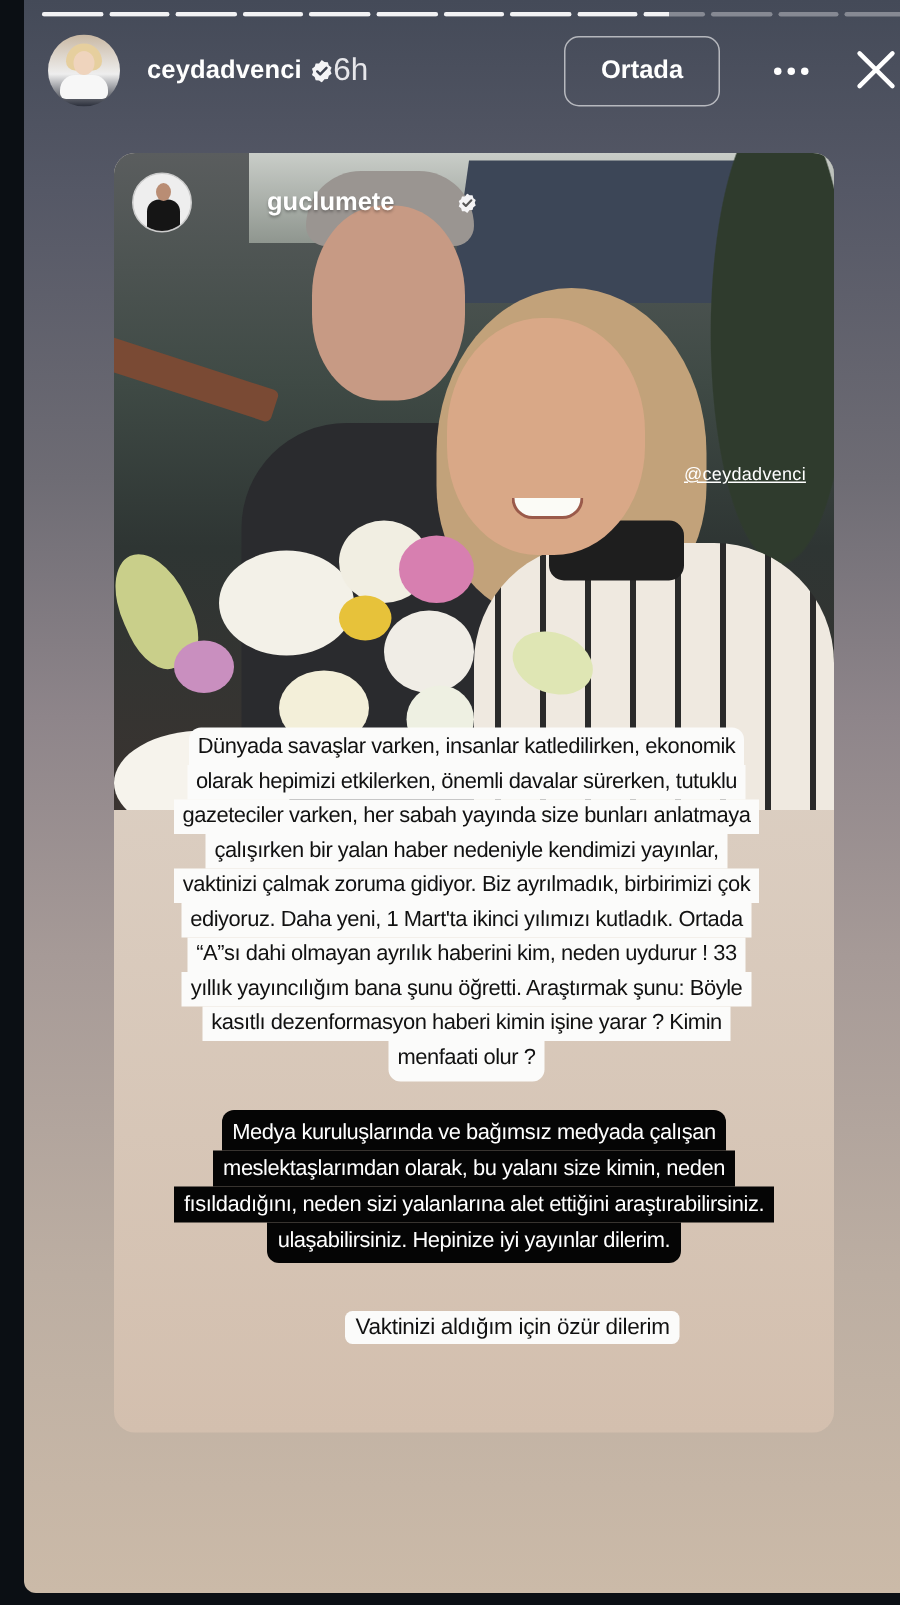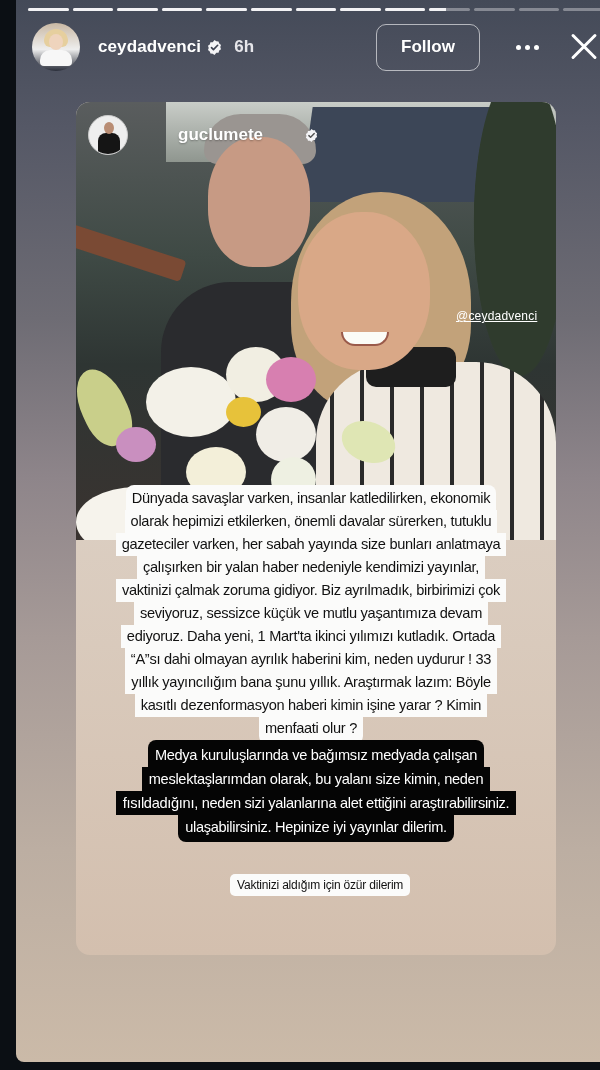--- a/index.html
+++ b/index.html
@@ -19,21 +19,21 @@
 
   
   .header { position: absolute; left: 16px; top: 22px; right: 12px; height: 50px; display: flex; align-items: center; }
   .avatar { width: 48px; height: 48px; border-radius: 50%; overflow: hidden; position: relative; flex: none;
     background: radial-gradient(circle at 50% 35%, #f1e6d6 0 22%, transparent 23%), linear-gradient(180deg, #c9b8a3 0%, #eee 55%, #2a2e3a 100%); }
   .avatar .hair { position: absolute; left: 12px; top: 6px; width: 24px; height: 18px; border-radius: 12px 12px 6px 6px; background: #e6cf9e; }
   .avatar .face { position: absolute; left: 17px; top: 11px; width: 14px; height: 16px; border-radius: 50%; background: #efd4bd; }
   .avatar .shirt { position: absolute; left: 8px; top: 27px; width: 32px; height: 16px; border-radius: 10px 10px 4px 4px; background: #f7f7f7; }
   .username { margin-left: 18px; color: #fff; font-weight: 700; font-size: 17px; letter-spacing: 0.1px; }
   .verified { margin-left: 6px; width: 15px; height: 15px; flex: none; }
-  .time { margin-left: 12px; color: #e6e6ea; font-size: 17px; font-weight: bold; }
+  .time { color: #e6e6ea; font-size: 21px; }
   .spacer { flex: 1; }
   .follow-btn { width: 104px; height: 47px; border: 1.5px solid rgba(255,255,255,0.6); border-radius: 10px; background: transparent;
     color: #fff; font-weight: 700; font-size: 17px; display: flex; align-items: center; justify-content: center; font-family: "Liberation Sans", sans-serif; }
   .more-btn { width: 50px; height: 40px; margin-left: 22px; display: flex; align-items: center; justify-content: center; gap: 4px; }
   .more-btn .dot { width: 5px; height: 5px; border-radius: 50%; background: #fff; }
   .close-btn { width: 40px; height: 40px; margin-left: 12px; position: relative; }
   .close-btn::before, .close-btn::after { content: ""; position: absolute; left: 3px; top: 18px; width: 34px; height: 3px; background: #fff; border-radius: 2px; }
   .close-btn::before { transform: rotate(45deg); }
   .close-btn::after { transform: rotate(-45deg); }
 
@@ -70,21 +70,21 @@
   .text-white { position: absolute; left: 35px; top: 383px; width: 400px; }
   .text-white .line { display: table; margin: 0 auto; background: #fbfbfa; color: #111; font-size: 14.6px; line-height: 23px; padding: 0 6px;
     font-family: "Liberation Sans Narrow", "Liberation Sans", sans-serif; letter-spacing: -0.3px; white-space: nowrap; }
   .text-white .line:first-child { border-radius: 8px 8px 0 0; padding-top: 2px; text-align: right; }
   .text-white .line:last-child { border-radius: 0 0 8px 8px; padding-bottom: 4px; }
   .text-black { position: absolute; left: 15px; top: 638px; width: 450px; }
   .text-black .line { display: table; margin: 0 auto; background: #050505; color: #fff; font-size: 14.6px; line-height: 24px; padding: 0 7px;
     font-family: "Liberation Sans Narrow", "Liberation Sans", sans-serif; letter-spacing: -0.3px; white-space: nowrap; }
   .text-black .line:first-child { border-radius: 8px 8px 0 0; padding-top: 3px; }
   .text-black .line:last-child { border-radius: 0 0 8px 8px; padding-bottom: 3px; }
-  .apology { position: absolute; left: 154px; top: 772px; background: #fbfbfa; color: #111; font-size: 12px; line-height: 22px; padding: 0 7px;
+  .apology { position: absolute; left: 154px; top: 772px; background: #fbfbfa; color: #111; font-size: 15px; line-height: 22px; padding: 0 7px;
     border-radius: 5px; white-space: nowrap; letter-spacing: -0.2px; }
 </style>
 </head>
 <body>
 
 <div class="story">
 
   <div class="progress" id="progress">
       <div class="seg">
         <div class="fill" style="width: 100%;"></div>
@@ -133,21 +133,21 @@
       <div class="face"></div>
       <div class="shirt"></div>
     </div>
     <span class="username">ceydadvenci</span>
     <svg class="verified" viewBox="0 0 20 20">
       <path d="M10 0l2.4 1.8 3 .1.9 2.9 2.4 1.8-1 2.8 1 2.8-2.4 1.8-.9 2.9-3 .1L10 20l-2.4-1.8-3-.1-.9-2.9L1.3 13.4l1-2.8-1-2.8 2.4-1.8.9-2.9 3-.1z" fill="#f4f4f6"></path>
       <path d="M6 10.2l2.6 2.6L14.2 7" stroke="#3d4250" stroke-width="2.2" fill="none" stroke-linecap="round" stroke-linejoin="round"></path>
     </svg>
     <span class="time">6h</span>
     <div class="spacer"></div>
-    <button class="follow-btn">Follow</button>
+    <button class="follow-btn">Ortada</button>
     <div class="more-btn">
       <span class="dot"></span>
       <span class="dot"></span>
       <span class="dot"></span>
     </div>
     <div class="close-btn"></div>
   </div>
 
   <div class="card">
     <div class="photo">
@@ -189,24 +189,23 @@
         </svg>
       </div>
     </div>
 
     <div class="text-white" id="text-white">
         <div class="line">Dünyada savaşlar varken, insanlar katledilirken, ekonomik</div>
         <div class="line">olarak hepimizi etkilerken, önemli davalar sürerken, tutuklu</div>
         <div class="line">gazeteciler varken, her sabah yayında size bunları anlatmaya</div>
         <div class="line">çalışırken bir yalan haber nedeniyle kendimizi yayınlar,</div>
         <div class="line">vaktinizi çalmak zoruma gidiyor. Biz ayrılmadık, birbirimizi çok</div>
-        <div class="line">seviyoruz, sessizce küçük ve mutlu yaşantımıza devam</div>
         <div class="line">ediyoruz. Daha yeni, 1 Mart'ta ikinci yılımızı kutladık. Ortada</div>
         <div class="line">“A”sı dahi olmayan ayrılık haberini kim, neden uydurur ! 33</div>
-        <div class="line">yıllık yayıncılığım bana şunu yıllık. Araştırmak lazım: Böyle</div>
+        <div class="line">yıllık yayıncılığım bana şunu öğretti. Araştırmak şunu: Böyle</div>
         <div class="line">kasıtlı dezenformasyon haberi kimin işine yarar ? Kimin</div>
         <div class="line">menfaati olur ?</div>
       </div>
     <div class="text-black" id="text-black">
         <div class="line">Medya kuruluşlarında ve bağımsız medyada çalışan</div>
         <div class="line">meslektaşlarımdan olarak, bu yalanı size kimin, neden</div>
         <div class="line">fısıldadığını, neden sizi yalanlarına alet ettiğini araştırabilirsiniz.</div>
         <div class="line">ulaşabilirsiniz. Hepinize iyi yayınlar dilerim.</div>
       </div>
     <span class="apology">Vaktinizi aldığım için özür dilerim</span>

